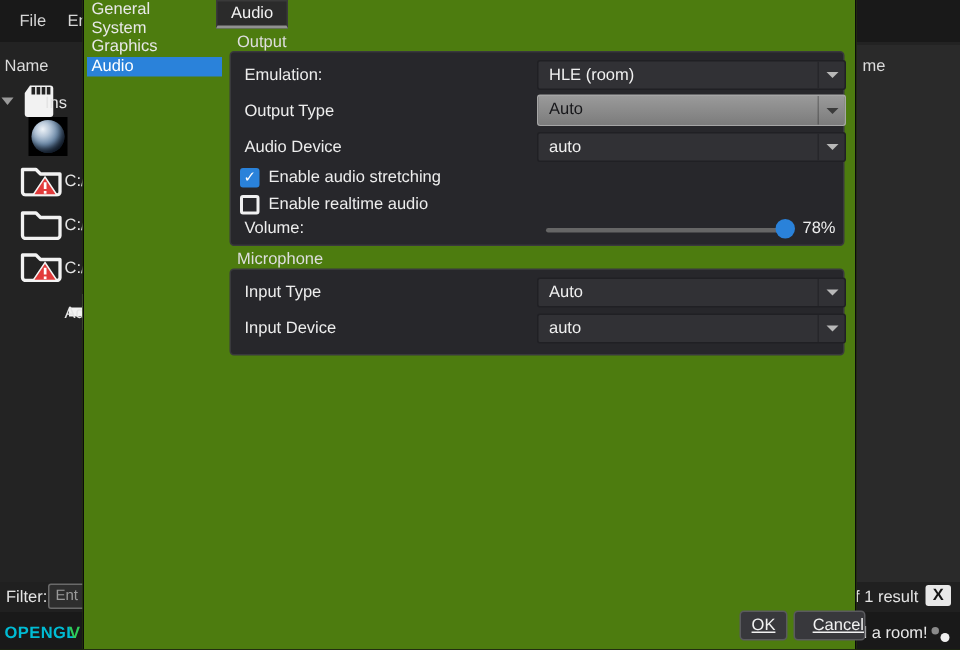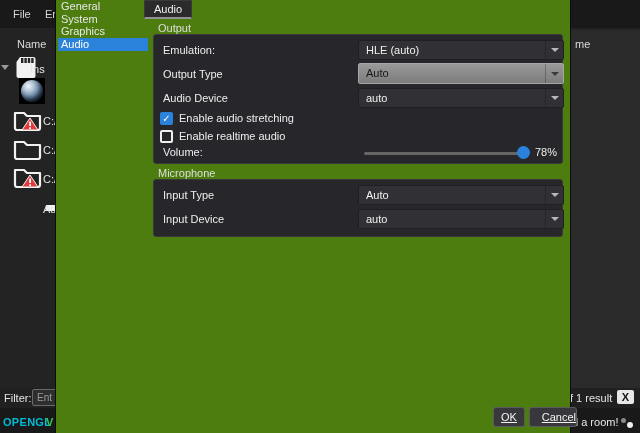--- a/index.html
+++ b/index.html
@@ -72,21 +72,21 @@
 <div class="screen">
 
   <div class="menubar">
     <span class="menu-item" style="left:13px;">File</span>
     <span class="menu-item" style="left:45px;">Emulation</span>
   </div>
 
   <div class="listarea"></div>
   <div class="rightpanel"></div>
 
-  <span class="abs hdr" style="left:17px;top:38px;text-align:center;">Name</span>
+  <span class="abs hdr" style="left:3px;top:38px;text-align:center;">Name</span>
   <span class="abs hdr" style="left:575px;top:38px;">me</span>
 
   <div class="abs expander" style="left:1px;top:65px;"></div>
   <svg class="abs" style="left:14px;top:56px;" width="24" height="23" viewBox="0 0 24 23">
     <path d="M6 1 h13.5 a2 2 0 0 1 2 2 v17 a2 2 0 0 1 -2 2 h-15 a2 2 0 0 1 -2 -2 V6 z" fill="#f2f2f2"></path>
     <rect x="7" y="2" width="2.4" height="5" fill="#232323"></rect>
     <rect x="10.4" y="2" width="2.4" height="5" fill="#232323"></rect>
     <rect x="13.8" y="2" width="2.4" height="5" fill="#232323"></rect>
     <rect x="17.2" y="2" width="2.4" height="5" fill="#232323"></rect>
   </svg>
@@ -142,21 +142,21 @@
     <div class="side-item" style="top:25px;">Graphics</div>
     <div class="side-item selected" style="top:37.5px;">Audio</div>
 
     <div class="tab">Audio</div>
 
     <span class="group-title" style="left:102px;top:22px;">Output</span>
     <div class="groupbox" style="top:34px;height:130px;"></div>
 
     <span class="flabel" style="left:107px;top:44px;">Emulation:</span>
     <div class="combo" style="top:40px;">
-      <span>HLE (auto)</span>
+      <span>HLE (room)</span>
       <span class="chev">
           <i></i>
         </span>
     </div>
 
     <span class="flabel" style="left:107px;top:68px;">Output Type</span>
     <div class="combo hover" style="top:63px;height:21px;">
       <span>Auto</span>
       <span class="chev">
           <i></i>

